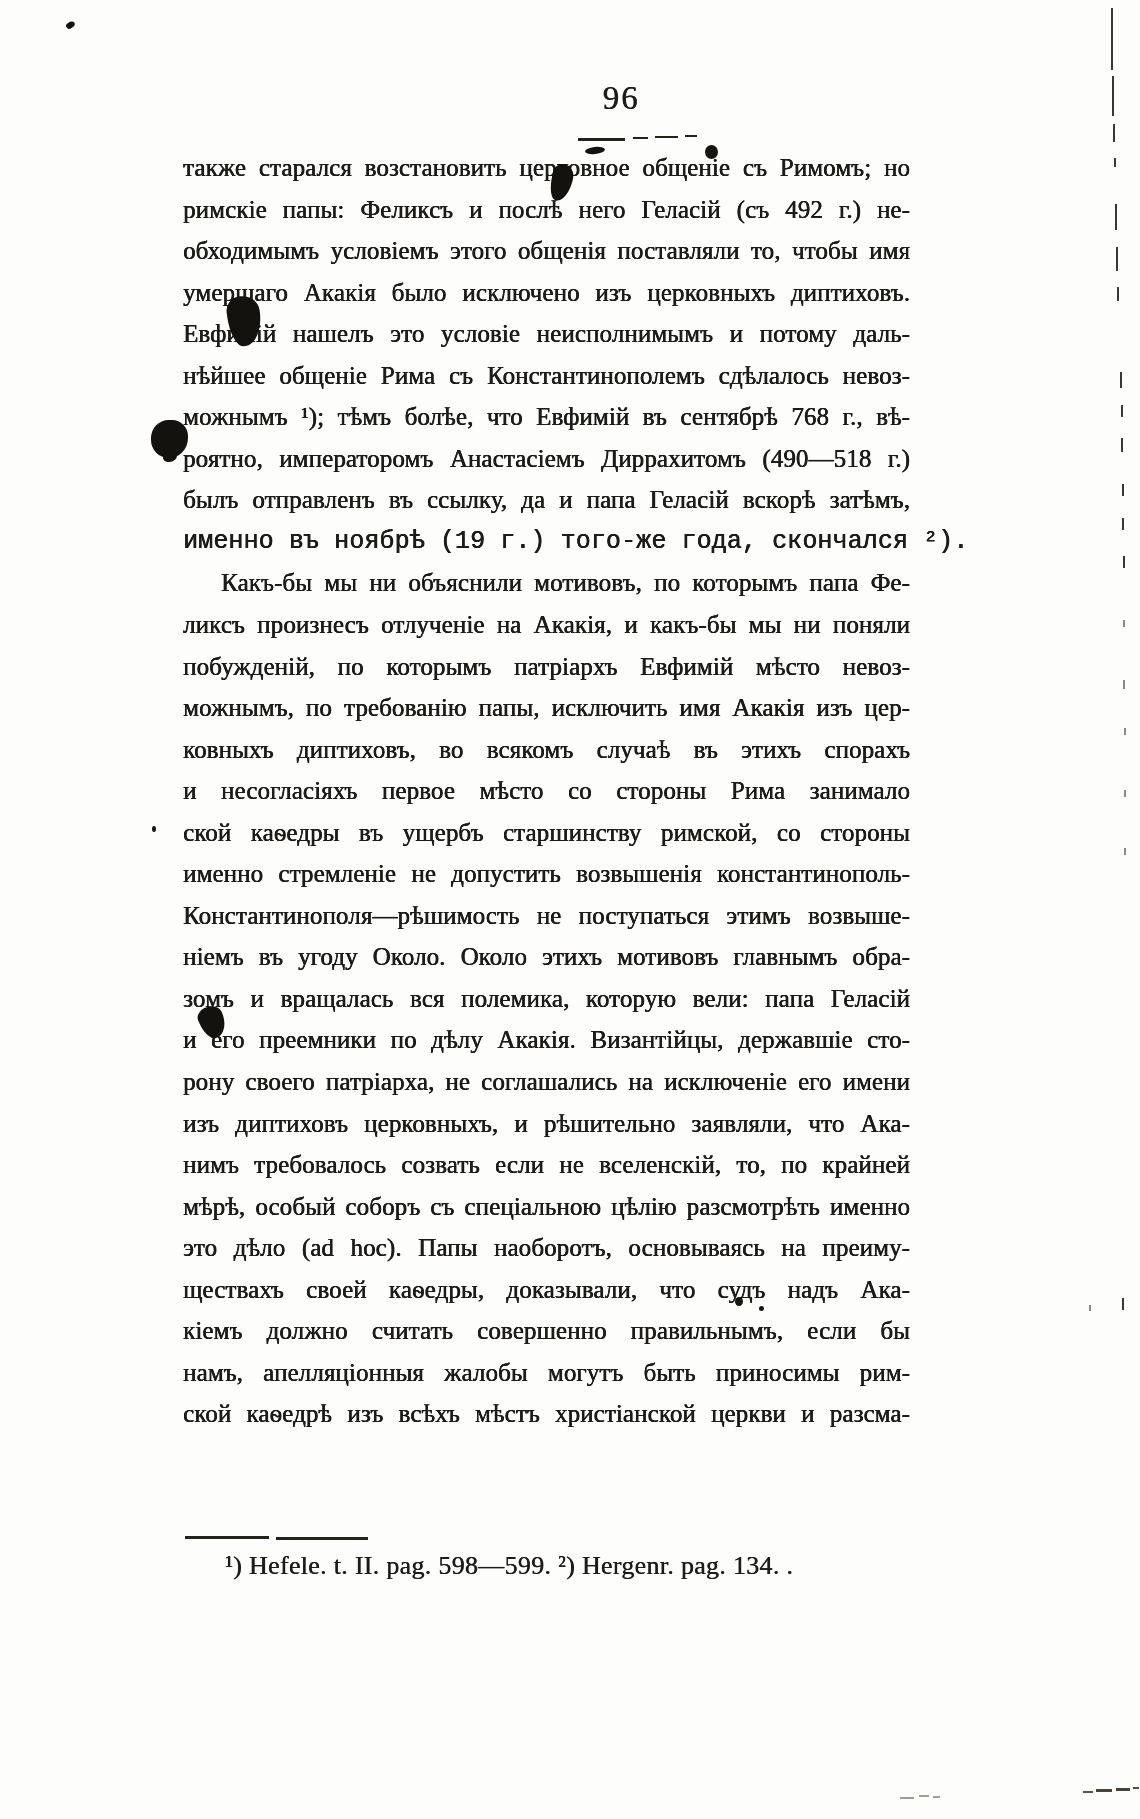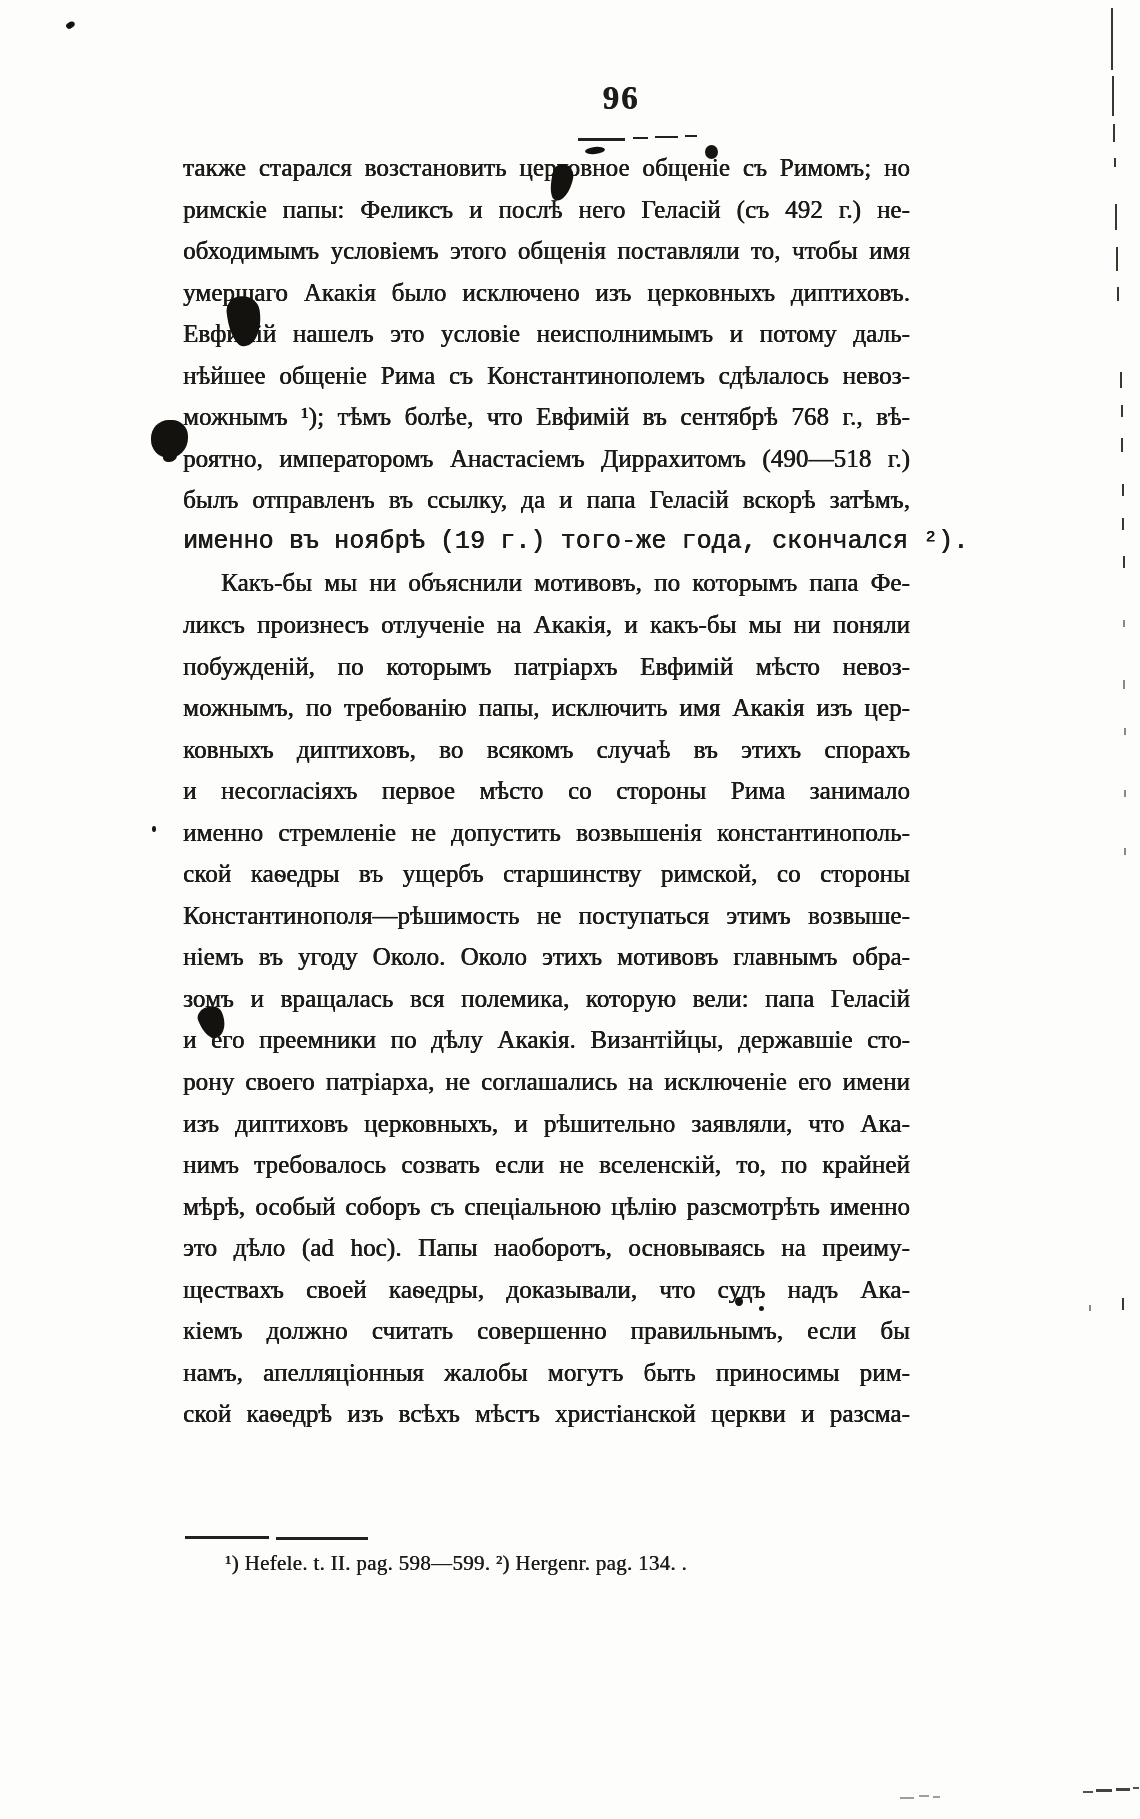--- a/index.html
+++ b/index.html
@@ -9,21 +9,21 @@
     position:relative;
     font-family:"Liberation Serif", serif;
     color:#1e1c18;
     overflow:hidden;
   }
   .page{position:absolute;inset:0;}
 
   
   .pagenum{
     position:absolute;left:575px;top:80px;width:92px;
-    text-align:center;font-size:33px;font-weight:700;letter-spacing:2px;
+    text-align:center;font-size:33px;font-weight:400;letter-spacing:2px;
     text-shadow:0.4px 0 0 currentColor;
   }
   
   .hseg{position:absolute;background:#23211c;}
   .faintseg{position:absolute;background:#a39e94;}
 
   
   .textblock{
     position:absolute;left:183px;top:147px;width:727px;
   }
@@ -37,21 +37,21 @@
     white-space:nowrap;
   }
   .line.indent{padding-left:38px;}
   .line.no-justify{text-align:left;text-align-last:left;font-family:Liberation Mono, monospace;}
 
   
   .footrule-a{position:absolute;left:185px;top:1536px;width:84px;height:3px;background:#23211c;}
   .footrule-b{position:absolute;left:276px;top:1537px;width:92px;height:3px;background:#23211c;}
   .footnote{
     position:absolute;left:225px;top:1551px;width:680px;
-    font-size:21px;letter-spacing:0.3px;
+    font-size:26px;letter-spacing:0.3px;
     text-shadow:0.4px 0 0 currentColor;
   }
 
   
   .blot{position:absolute;background:#14120f;}
   .b-round{border-radius:50% 45% 55% 50%;}
   .b-drop{border-radius:45% 55% 60% 40% / 30% 35% 70% 65%;}
   .vdash{position:absolute;background:#3a372f;width:2px;}
   .vdash.faint{background:#8d897f;width:1.5px;}
   .dot{position:absolute;background:#17150f;border-radius:50%;}
@@ -79,22 +79,22 @@
       <div class="line">можнымъ ¹); тѣмъ болѣе, что Евфимій въ сентябрѣ 768 г., вѣ-</div>
       <div class="line">роятно, императоромъ Анастасіемъ Диррахитомъ (490—518 г.)</div>
       <div class="line">былъ отправленъ въ ссылку, да и папа Геласій вскорѣ затѣмъ,</div>
       <div class="line no-justify">именно въ ноябрѣ (19 г.) того-же года, скончался ²).</div>
       <div class="line indent">Какъ-бы мы ни объяснили мотивовъ, по которымъ папа Фе-</div>
       <div class="line">ликсъ произнесъ отлученіе на Акакія, и какъ-бы мы ни поняли</div>
       <div class="line">побужденій, по которымъ патріархъ Евфимій мѣсто невоз-</div>
       <div class="line">можнымъ, по требованію папы, исключить имя Акакія изъ цер-</div>
       <div class="line">ковныхъ диптиховъ, во всякомъ случаѣ въ этихъ спорахъ</div>
       <div class="line">и несогласіяхъ первое мѣсто со стороны Рима занимало</div>
+      <div class="line">ской каѳедры въ ущербъ старшинству римской, со стороны</div>
       <div class="line">именно стремленіе не допустить возвышенія константинополь-</div>
-      <div class="line">ской каѳедры въ ущербъ старшинству римской, со стороны</div>
       <div class="line">Константинополя—рѣшимость не поступаться этимъ возвыше-</div>
       <div class="line">ніемъ въ угоду Около. Около этихъ мотивовъ главнымъ обра-</div>
       <div class="line">зомъ и вращалась вся полемика, которую вели: папа Геласій</div>
       <div class="line">и его преемники по дѣлу Акакія. Византійцы, державшіе сто-</div>
       <div class="line">рону своего патріарха, не соглашались на исключеніе его имени</div>
       <div class="line">изъ диптиховъ церковныхъ, и рѣшительно заявляли, что Ака-</div>
       <div class="line">нимъ требовалось созвать если не вселенскій, то, по крайней</div>
       <div class="line">мѣрѣ, особый соборъ съ спеціальною цѣлію разсмотрѣть именно</div>
       <div class="line">это дѣло (ad hoc). Папы наоборотъ, основываясь на преиму-</div>
       <div class="line">ществахъ своей каѳедры, доказывали, что судъ надъ Ака-</div>

